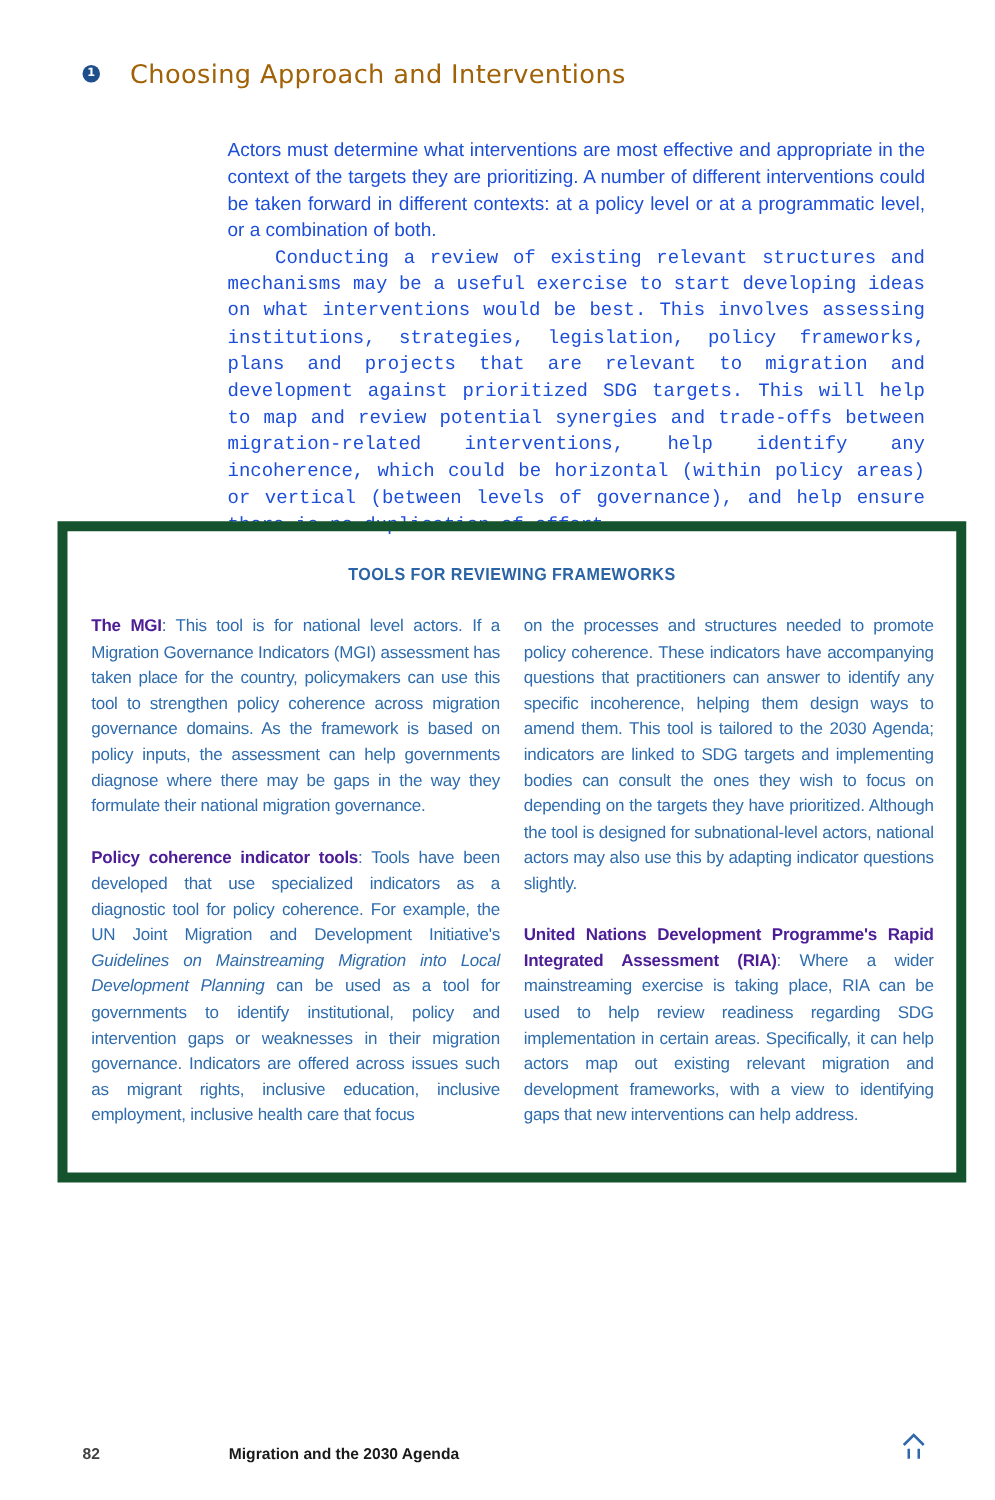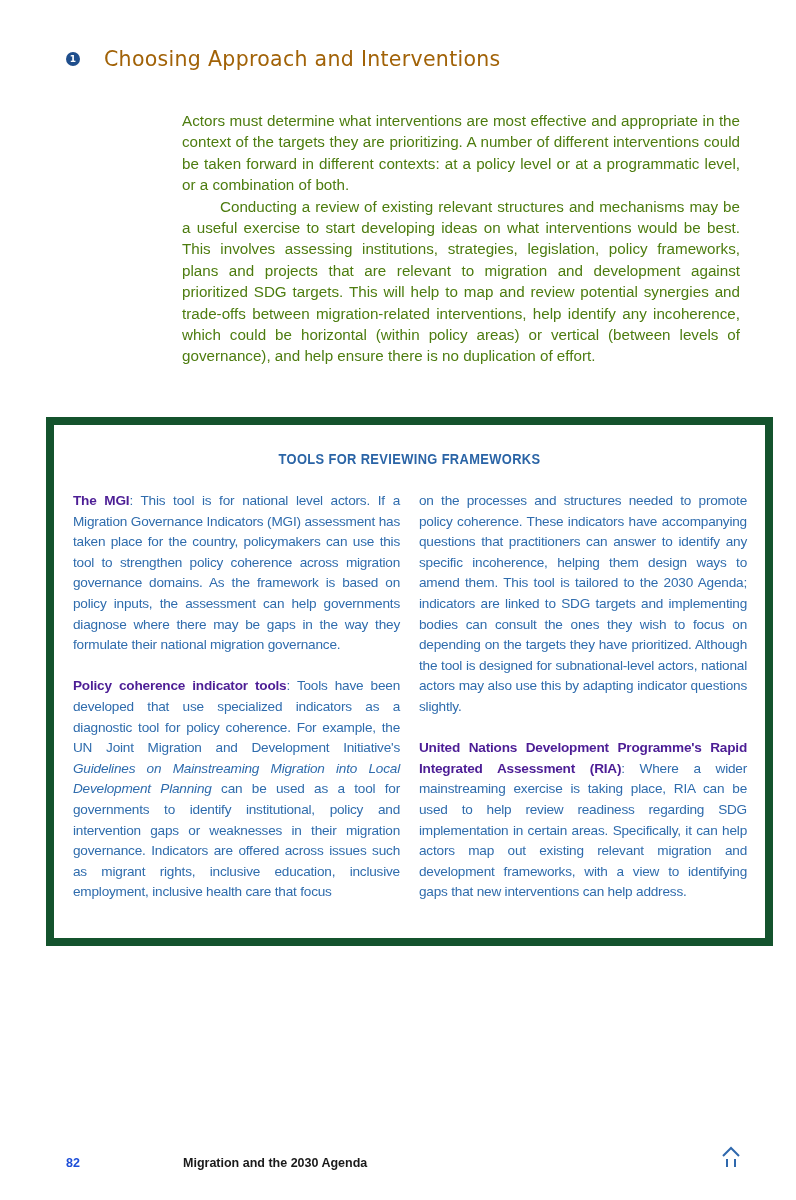--- a/index.html
+++ b/index.html
@@ -13,45 +13,45 @@
     font-family:"DejaVu Sans", sans-serif; font-size:9px; font-weight:bold;
     display:flex; align-items:center; justify-content:center; margin-right:24px;
   }
   .heading-title {
     font-family:"DejaVu Sans", sans-serif; font-size:20.5px; color:#a16207;
     letter-spacing:0.3px;
   }
   .body-text {
     position:absolute; left:182px; top:110px; width:558px;
     font-family:"Liberation Sans", sans-serif; font-size:15.2px; line-height:21.4px;
-    color:#4d7c0f; text-align:justify;
+    color:#1d4ed8; text-align:justify;
   }
   .body-text p { margin:0; }
-  .body-text p.indent { text-indent:38px; }
+  .body-text p.indent { text-indent:38px;font-family:Liberation Mono, monospace; }
   .box {
     position:absolute; left:46px; top:417px; width:711px; height:513px;
     border:8px solid #14532d; box-sizing:content-box;
   }
   .box-title {
     position:absolute; left:0; right:0; top:26px; text-align:center;
     font-family:"Liberation Sans", sans-serif; font-weight:bold; font-size:14px;
     color:#2a64a6; letter-spacing:0.4px; transform:scaleX(0.92);
   }
   .col {
     position:absolute; top:66px; width:327px;
     font-family:"Liberation Sans", sans-serif; font-size:13.6px; line-height:20.6px;
     color:#2f6cad; text-align:justify; letter-spacing:-0.2px;
   }
   .col.left { left:19px; }
   .col.right { left:365px; width:328px; }
   .col p { margin:0 0 20.6px 0; }
   .col b { color:#4c1d95; }
   .footer-page {
     position:absolute; left:66px; top:1156px;
-    font-family:"Liberation Sans", sans-serif; font-weight:bold; font-size:12.5px; color:#1d4ed8;
+    font-family:"Liberation Sans", sans-serif; font-weight:bold; font-size:12.5px; color:#404040;
   }
   .footer-title {
     position:absolute; left:183px; top:1156px;
     font-family:"Liberation Sans", sans-serif; font-weight:bold; font-size:12.5px; color:#1a1a1a;
   }
   .home-icon { position:absolute; left:720px; top:1145px; width:22px; height:24px; }
 </style>
 </head>
 <body>
 

